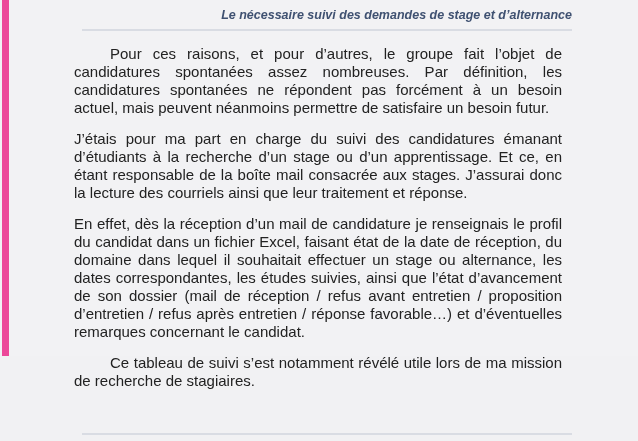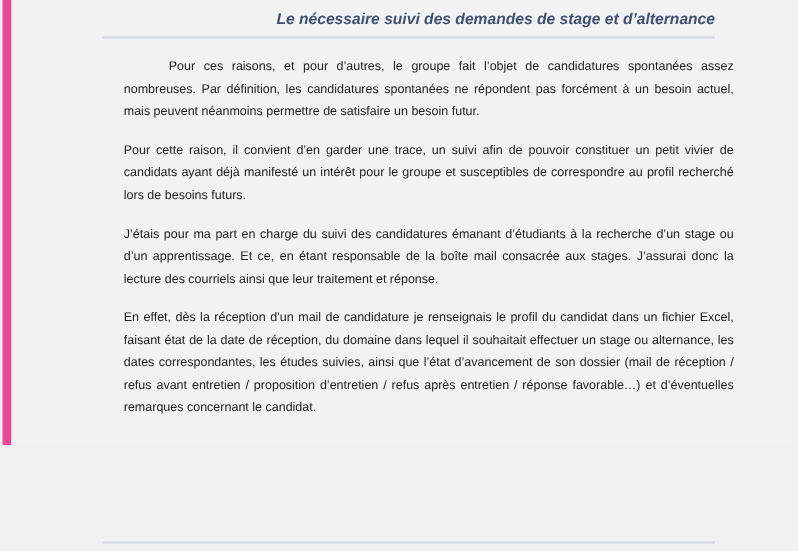--- a/index.html
+++ b/index.html
@@ -24,36 +24,36 @@
   }
   .header.top { top: 8px; }
   .header.bottom { top: 411px; }
   .rule {
     position: absolute; left: 73px; width: 490px; height: 2px;
     background: #d9dce3;
   }
   .rule.top { top: 29px; }
   .rule.bottom { top: 433px; }
   .body-text {
-    position: absolute; left: 90px; width: 488px;
+    position: absolute; left: 65px; width: 488px;
     color: #222;
-    font-size: 10px; line-height: 18px;
+    font-size: 15px; line-height: 18px;
     text-align: justify;
   }
   .body-text p { margin: 0 0 13px 0; }
   .indent { text-indent: 36px; }
 </style>
 </head>
 <body>
 
 <div class="page">
   <div class="header top">Le nécessaire suivi des demandes de stage et d’alternance</div>
   <div class="rule top"></div>
 
   <div class="body-text" style="top:45px;">
     <p class="indent">Pour ces raisons, et pour d’autres, le groupe fait l’objet de candidatures spontanées assez nombreuses. Par définition, les candidatures spontanées ne répondent pas forcément à un besoin actuel, mais peuvent néanmoins permettre de satisfaire un besoin futur.</p>
-    <p>Pour cette raison, il convient d’en garder une trace, un suivi afin de pouvoir constituer un petit vivier de candidats ayant déjà manifesté un intérêt pour le groupe et susceptibles de correspondre au profil recherché lors de besoins futurs.</p>
     <p>J’étais pour ma part en charge du suivi des candidatures émanant d’étudiants à la recherche d’un stage ou d’un apprentissage. Et ce, en étant responsable de la boîte mail consacrée aux stages.  J’assurai donc la lecture des courriels ainsi que leur traitement et réponse.</p>
     <p>En effet, dès la réception d’un mail de candidature je renseignais le profil du candidat dans un fichier Excel, faisant état de la date de réception, du domaine dans lequel il souhaitait effectuer un  stage ou alternance, les dates correspondantes, les études suivies, ainsi que l’état d’avancement de son dossier (mail de réception / refus avant entretien / proposition d’entretien / refus après entretien / réponse favorable…) et d’éventuelles remarques concernant le candidat.</p>
+    <p class="indent">Ce tableau de suivi s’est notamment révélé utile lors de ma mission de recherche de stagiaires.</p>
   </div>
 
   <div class="rule bottom"></div>
 </div>
 
 </body></html>

